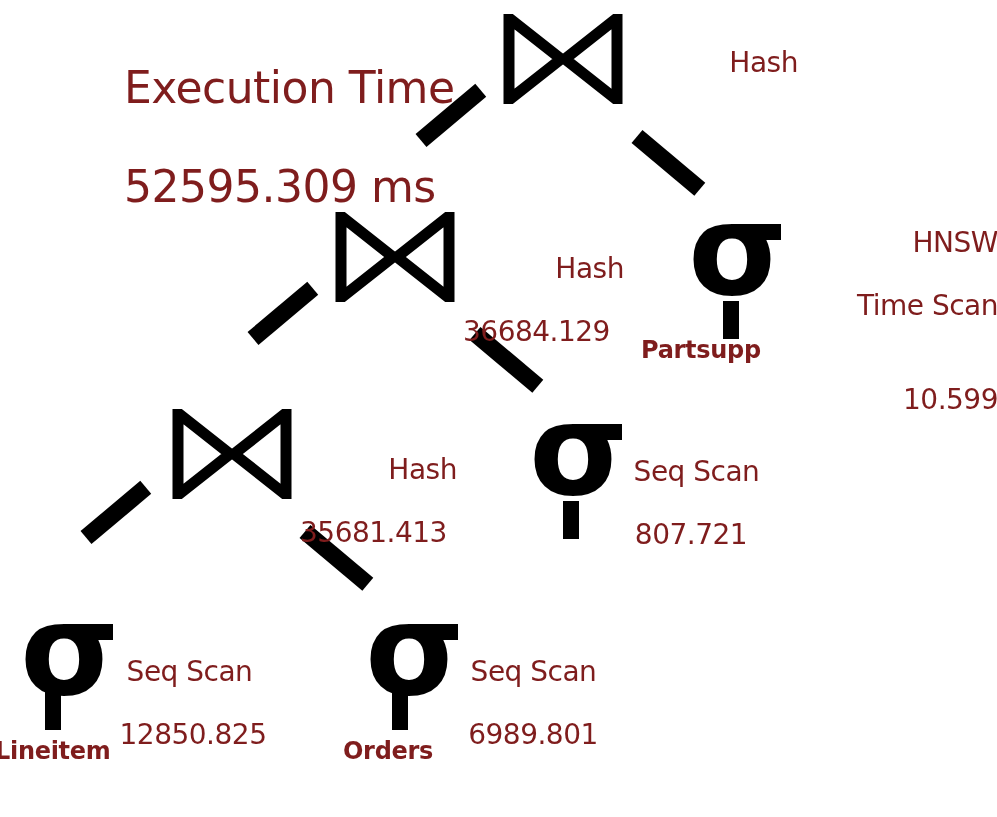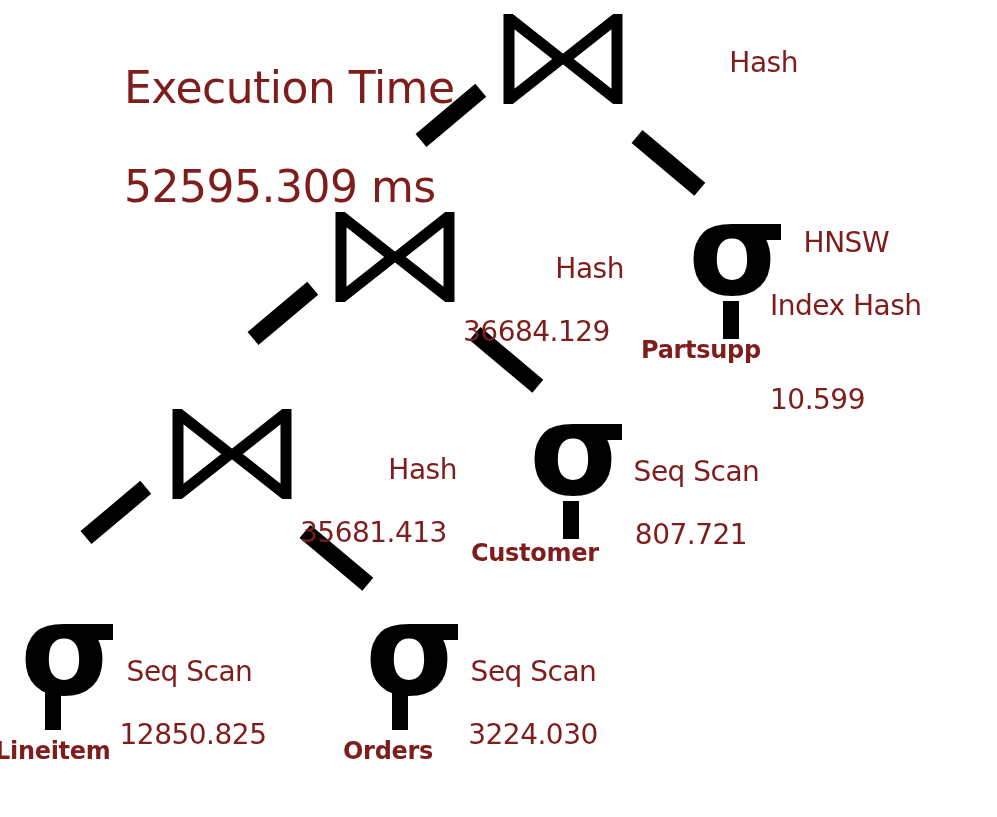--- a/index.html
+++ b/index.html
@@ -121,44 +121,43 @@
       <path d="M114 4 L114 86 L62 45 Z" fill="none" stroke="#000000" stroke-width="11" stroke-linejoin="miter"></path>
     </svg>
   </div>
   <div class="txt op-label" style="left:300px; top:423px; width:240px; text-align:left;">
     <span style="display:inline-block; width:178px; text-align:center;">Hash</span>
     <span class="cost">35681.413</span>
   </div>
 
   <div class="sigma-node" style="left:688px; top:186px; font-size:128px;">σ</div>
   <div class="stem" style="left:723px; top:301px; width:16px; height:38px;"></div>
-  <div class="txt op-label" style="left:770px; top:196px; width:228px; text-align:left;">
+  <div class="txt op-label" style="left:770px; top:196px; width:228px; text-align:right;">
     <span>HNSW</span>
-    <span class="cost">Index Hash</span>
+    <span class="cost">Time Scan</span>
     <span class="cost">10.599</span>
   </div>
   <div class="txt table-name" style="left:641px; top:337px; width:200px;">Partsupp</div>
 
   <div class="sigma-node" style="left:529px; top:386px; font-size:128px;">σ</div>
   <div class="stem" style="left:563px; top:501px; width:16px; height:38px;"></div>
   <div class="txt op-label" style="left:600px; top:425px; width:210px; text-align:left;">
     <span>Seq Scan</span>
     <span class="cost" style="text-align:center; width:182px;">807.721</span>
   </div>
-  <div class="txt table-name" style="left:471px; top:540px; width:212px;">Customer</div>
 
   <div class="sigma-node" style="left:20px; top:586px; font-size:128px;">σ</div>
   <div class="stem" style="left:45px; top:692px; width:16px; height:38px;"></div>
   <div class="txt op-label" style="left:93px; top:625px; width:230px; text-align:left;">
     <span>Seq Scan</span>
     <span class="cost" style="text-align:center; width:200px;">12850.825</span>
   </div>
   <div class="txt table-name" style="left:-5px; top:738px; width:190px;">Lineitem</div>
 
   <div class="sigma-node" style="left:365px; top:586px; font-size:128px;">σ</div>
   <div class="stem" style="left:392px; top:692px; width:16px; height:38px;"></div>
   <div class="txt op-label" style="left:437px; top:625px; width:230px; text-align:left;">
     <span>Seq Scan</span>
-    <span class="cost" style="text-align:center; width:192px;">3224.030</span>
+    <span class="cost" style="text-align:center; width:192px;">6989.801</span>
   </div>
   <div class="txt table-name" style="left:343px; top:738px; width:190px;">Orders</div>
 
 </div>
 
 </body></html>

